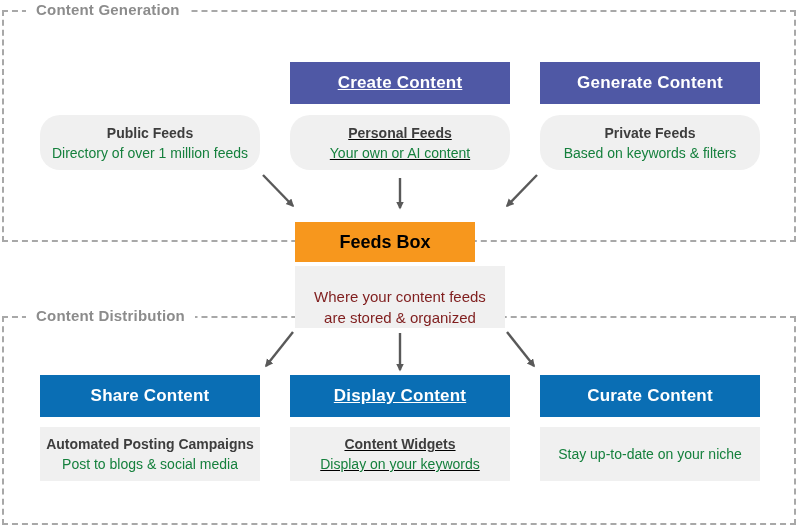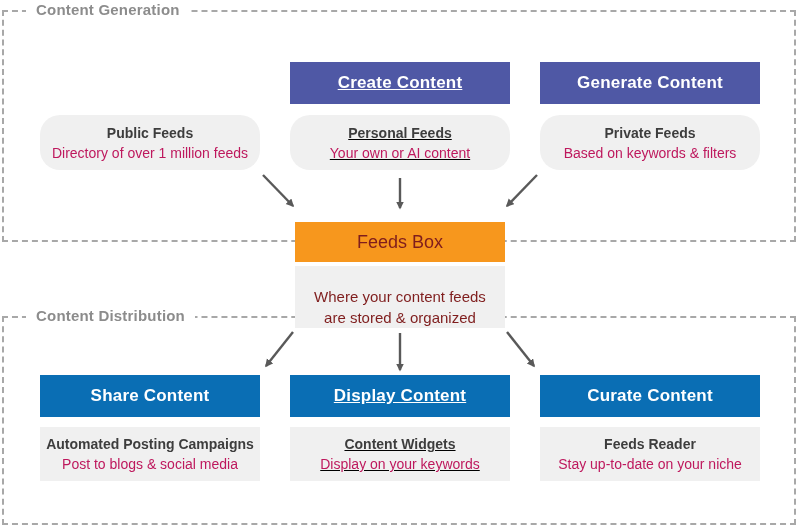--- a/index.html
+++ b/index.html
@@ -69,31 +69,31 @@
   .col-1 { left: 40px; }
   .col-2 { left: 290px; text-decoration: underline; }
   .col-3 { left: 540px; }
   .sub-title {
     font-size: 14px;
     font-weight: bold;
     color: #3d3d3d;
   }
   .sub-text {
     font-size: 14px;
-    color: #be185d;
+    color: #15803d;
   }
   
   .feeds-header {
     position: absolute;
     left: 295px; top: 222px;
-    width: 210px; height: 40px;
+    width: 180px; height: 40px;
     background: var(--feeds-box, #f7971d);
-    color: #7f1d1d;
+    color: #000000;
     font-size: 18px;
-    font-weight: normal;
+    font-weight: bold;
     display: flex;
     align-items: center;
     justify-content: center;
     z-index: 2;
   }
   .feeds-desc {
     position: absolute;
     left: 295px; top: 266px;
     width: 210px; height: 62px;
     background: var(--subbox-bg, #f0f0f0);
@@ -174,17 +174,16 @@
   </div>
 
   <div class="node-header dist col-2">Display Content</div>
   <div class="node-sub dist col-2">
     <div class="sub-title">Content Widgets</div>
     <div class="sub-text">Display on your keywords</div>
   </div>
 
   <div class="node-header dist col-3">Curate Content</div>
   <div class="node-sub dist col-3">
-    <div class="sub-title">Feeds Reader</div>
     <div class="sub-text">Stay up-to-date on your niche</div>
   </div>
 
 </div>
 
 </body></html>

